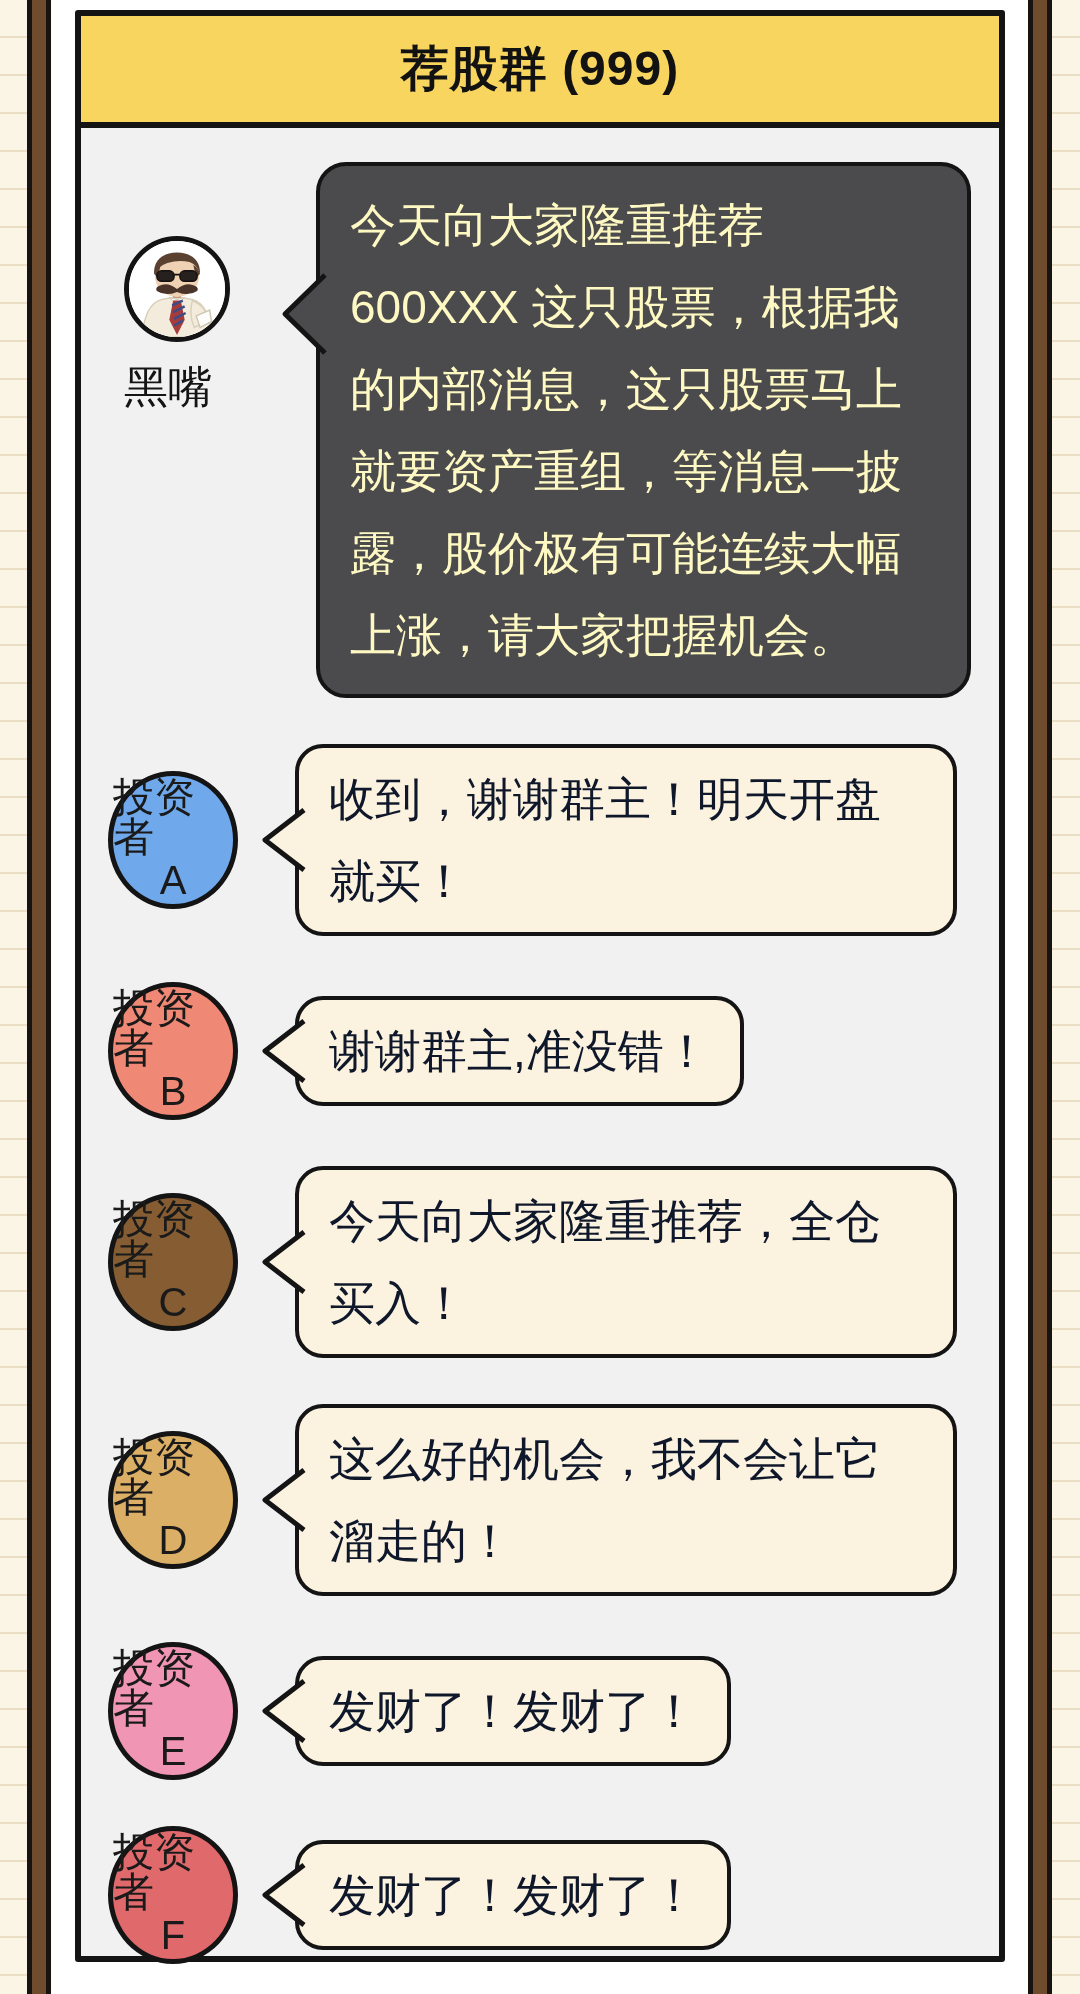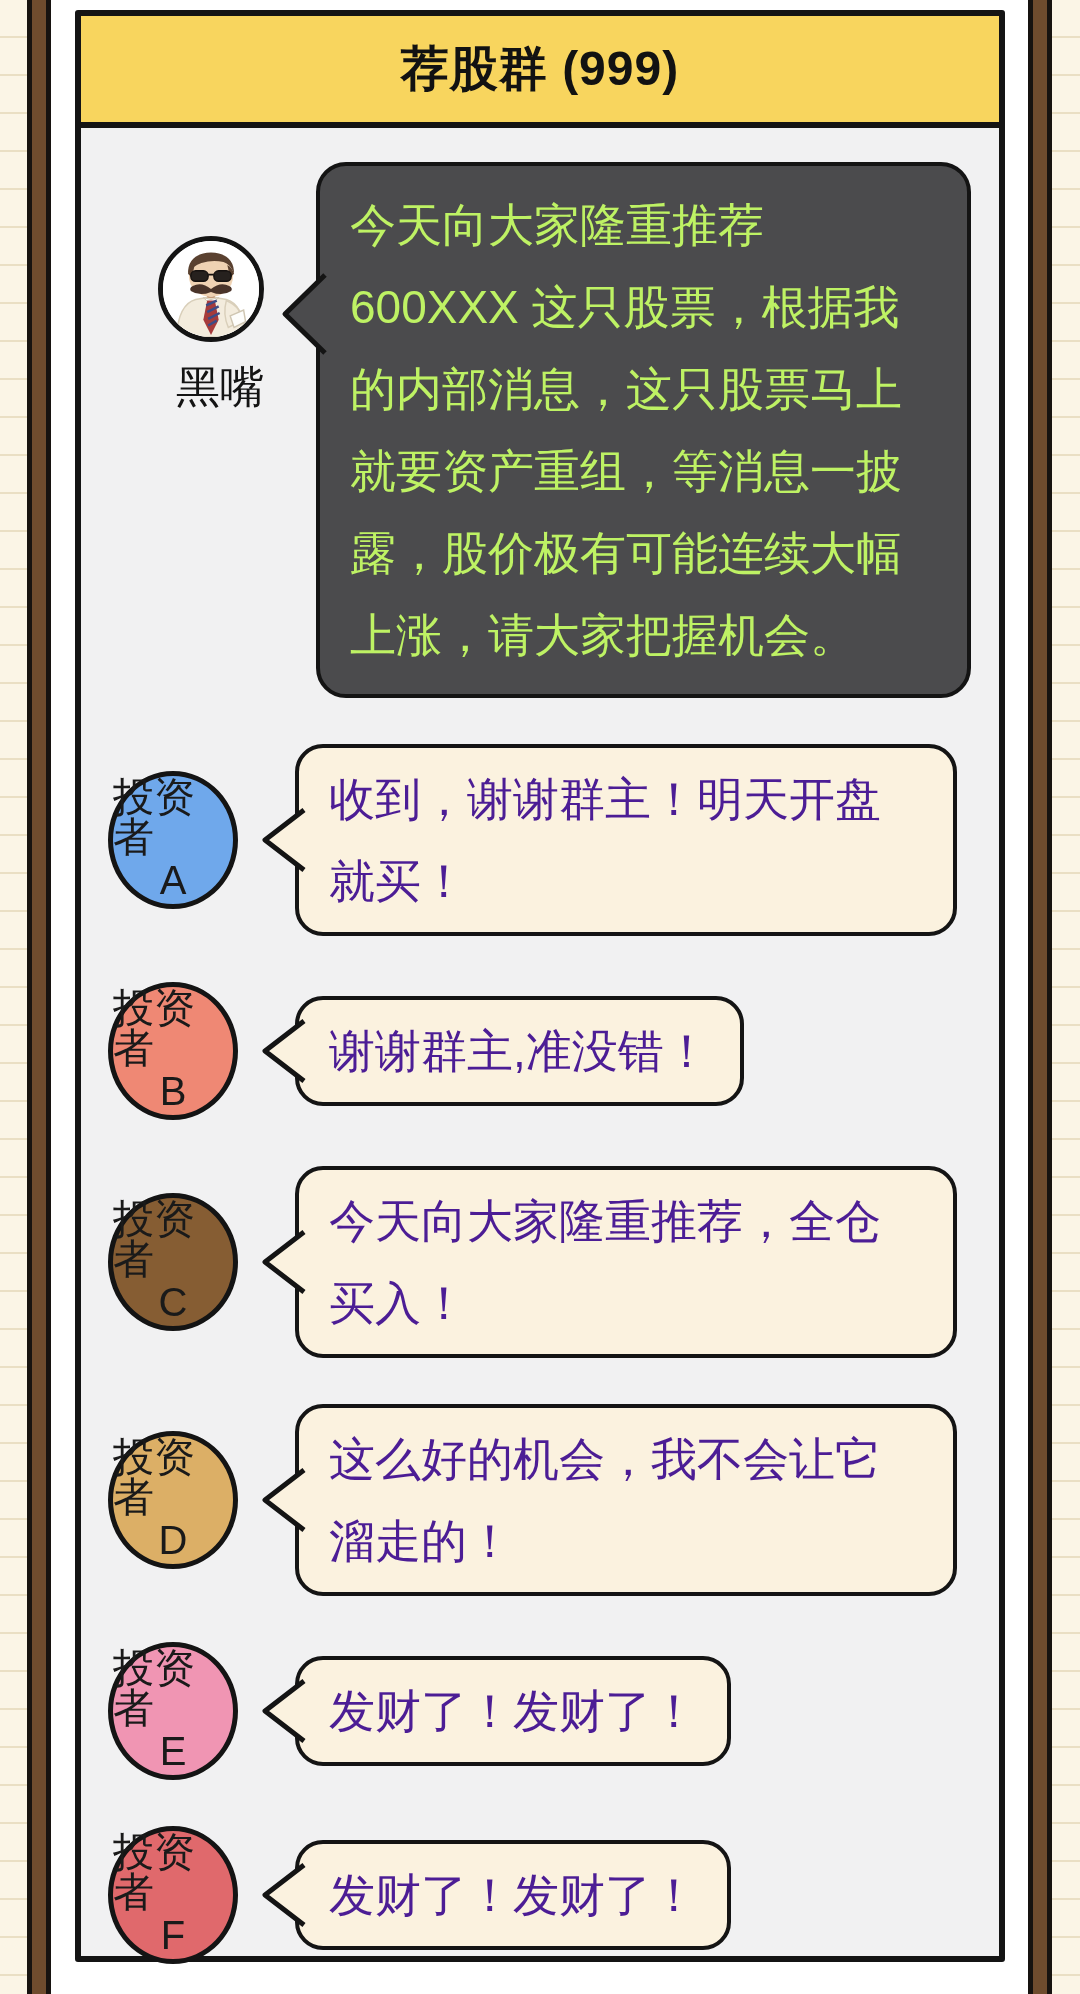--- a/index.html
+++ b/index.html
@@ -57,21 +57,21 @@
   }
 
   .chat {
     padding: 34px 28px 20px 27px;
   }
 
   
   .leader-row { display: flex; align-items: flex-start; }
   .leader-col {
     width: 140px; margin-left: 16px; margin-top: 74px;
-    display: flex; flex-direction: column; align-items: flex-end;
+    display: flex; flex-direction: column; align-items: flex-start;
     flex: none;
   }
   .leader-avatar {
     width: 106px; height: 106px;
     background: #ffffff;
     border: 5px solid #141414;
     border-radius: 50%;
     overflow: hidden;
   }
   .leader-avatar svg { display: block; width: 100%; height: 100%; }
@@ -79,36 +79,36 @@
     margin-top: 16px;
     font-size: 44px; color: #141414;
     white-space: nowrap;
   }
 
   .bubble {
     position: relative;
     border: 4px solid #141414;
     font-size: 46px;
     line-height: 82px;
-    color: #4c1d95;
+    color: #0f172a;
   }
 
   .bubble .tail {
     position: absolute;
     left: -39px;
     width: 46px;
   }
 
   .bubble-dark {
     margin-left: 52px;
     width: 662px;
     background: #4b4b4d;
     border-radius: 30px;
     padding: 18px 30px;
-    color: #bef264;
+    color: #fef9c3;
   }
   .bubble-dark .tail { top: 106px; height: 84px; }
 
   
   .row { display: flex; align-items: center; margin-top: 46px; }
   .inv-avatar {
     flex: none;
     width: 130px; height: 138px;
     border: 5px solid #141414;
     border-radius: 50%;

